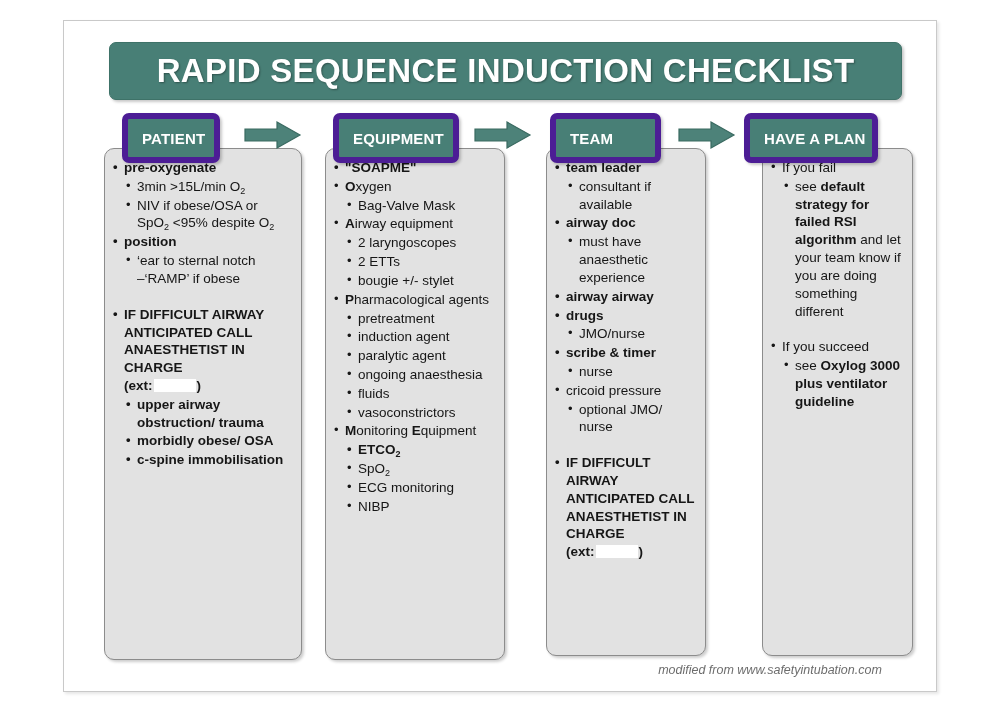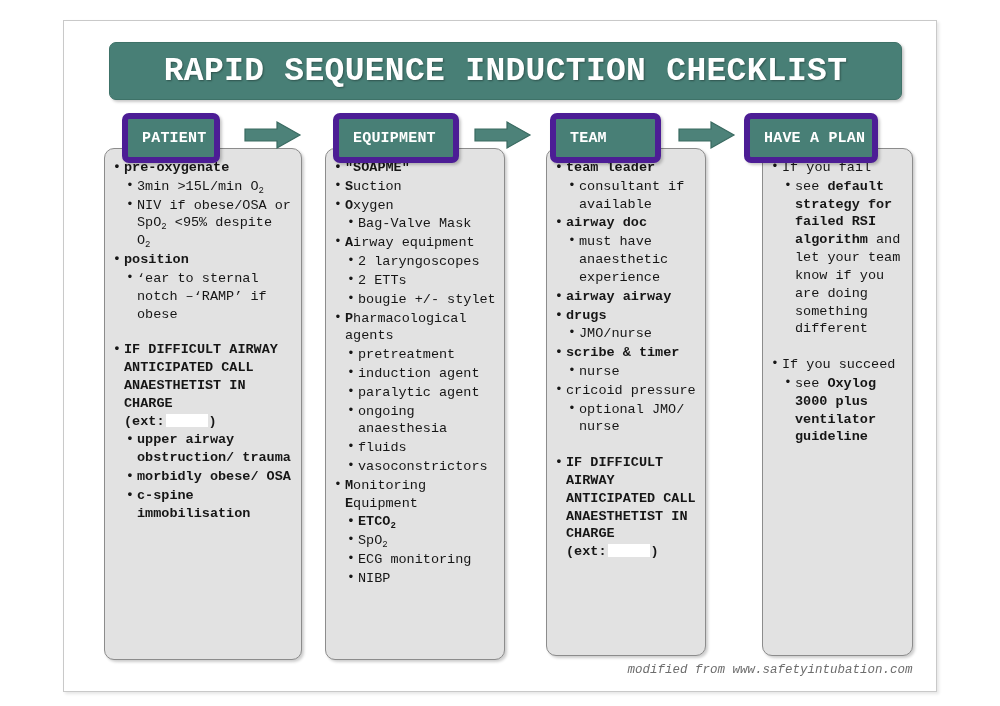--- a/index.html
+++ b/index.html
@@ -9,21 +9,20 @@
     background: #ffffff;
     font-family: "Liberation Sans", sans-serif;
     overflow: hidden;
   }
 
   #page {
     position: relative;
     width: 1000px;
     height: 706px;
     background: #ffffff;
-    font-family: Liberation Mono, monospace;
   }
 
   
   .poster-frame {
     position: absolute;
     left: 63px;
     top: 20px;
     width: 874px;
     height: 672px;
     border: 1px solid #c9c9c9;
@@ -218,21 +217,20 @@
       <li class="l1 bd">IF DIFFICULT AIRWAY ANTICIPATED CALL ANAESTHETIST IN CHARGE<br>(ext:<span class="blank"></span>)</li>
       <li class="l2 bd">upper airway obstruction/ trauma</li>
       <li class="l2 bd">morbidly obese/ OSA</li>
       <li class="l2 bd">c-spine immobilisation</li>
     </ul>
   </div>
 
   <div class="card card-equipment">
     <ul class="blist">
       <li class="l1 bd">"SOAPME"</li>
-      <li class="l1 nb"><span class="hl">S</span>uction</li>
       <li class="l1 nb"><span class="hl">O</span>xygen</li>
       <li class="l2">Bag-Valve Mask</li>
       <li class="l1 nb"><span class="hl">A</span>irway equipment</li>
       <li class="l2">2 laryngoscopes</li>
       <li class="l2">2 ETTs</li>
       <li class="l2">bougie +/- stylet</li>
       <li class="l1 nb"><span class="hl">P</span>harmacological agents</li>
       <li class="l2">pretreatment</li>
       <li class="l2">induction agent</li>
       <li class="l2">paralytic agent</li>

